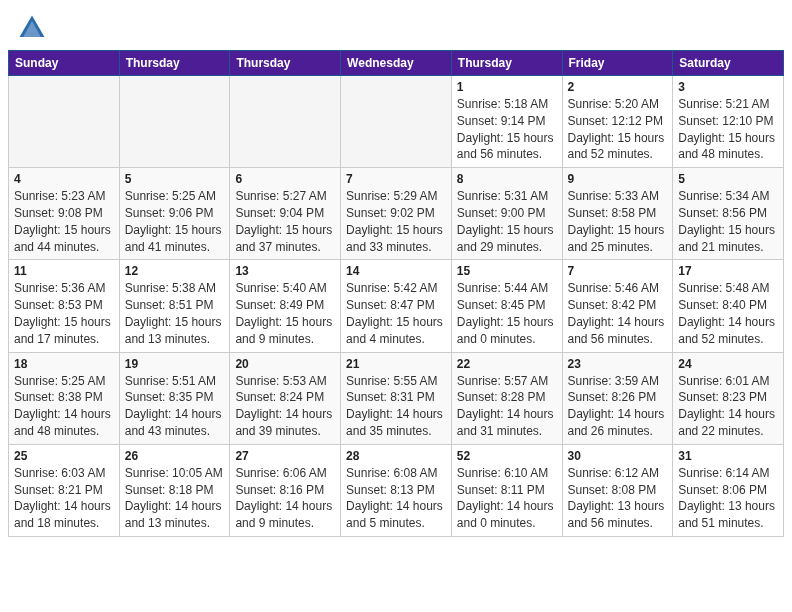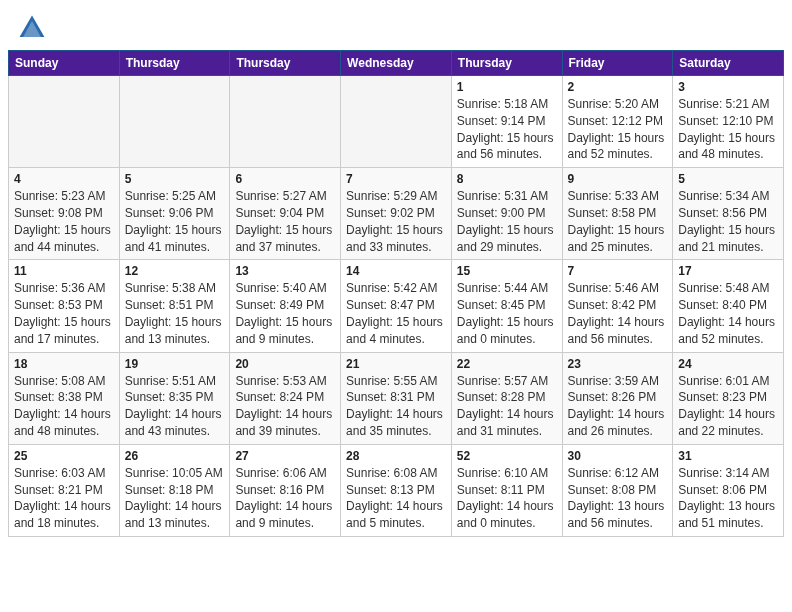--- a/index.html
+++ b/index.html
@@ -262,21 +262,21 @@
               <span class="day-number">17</span>
               <div class="day-info">Sunrise: 5:48 AM
 Sunset: 8:40 PM
 Daylight: 14 hours
 and 52 minutes.</div>
             </td>
           </tr>
           <tr>
             <td class="day-cell">
               <span class="day-number">18</span>
-              <div class="day-info">Sunrise: 5:08 AM
+              <div class="day-info">Sunrise: 5:25 AM
 Sunset: 8:38 PM
 Daylight: 14 hours
 and 48 minutes.</div>
             </td>
             <td class="day-cell">
               <span class="day-number">19</span>
               <div class="day-info">Sunrise: 5:51 AM
 Sunset: 8:35 PM
 Daylight: 14 hours
 and 43 minutes.</div>
@@ -355,21 +355,21 @@
             </td>
             <td class="day-cell">
               <span class="day-number">30</span>
               <div class="day-info">Sunrise: 6:12 AM
 Sunset: 8:08 PM
 Daylight: 13 hours
 and 56 minutes.</div>
             </td>
             <td class="day-cell">
               <span class="day-number">31</span>
-              <div class="day-info">Sunrise: 3:14 AM
+              <div class="day-info">Sunrise: 6:14 AM
 Sunset: 8:06 PM
 Daylight: 13 hours
 and 51 minutes.</div>
             </td>
           </tr>
         </tbody>
     </table>
   </div>
 </div>
 

